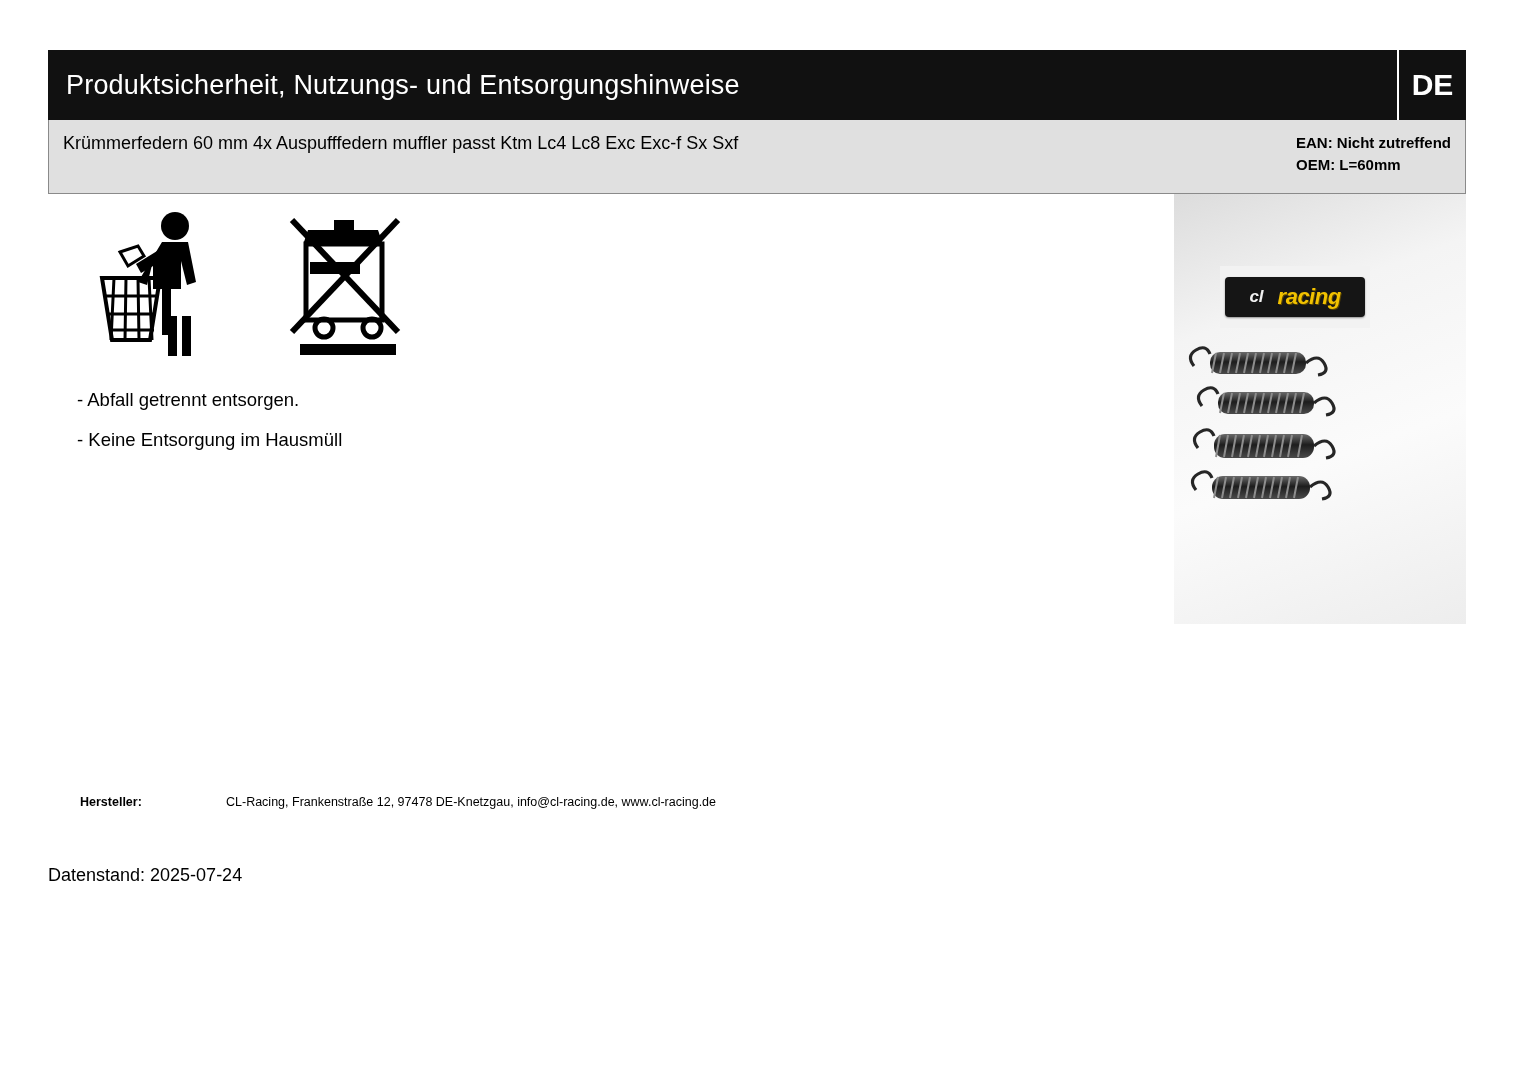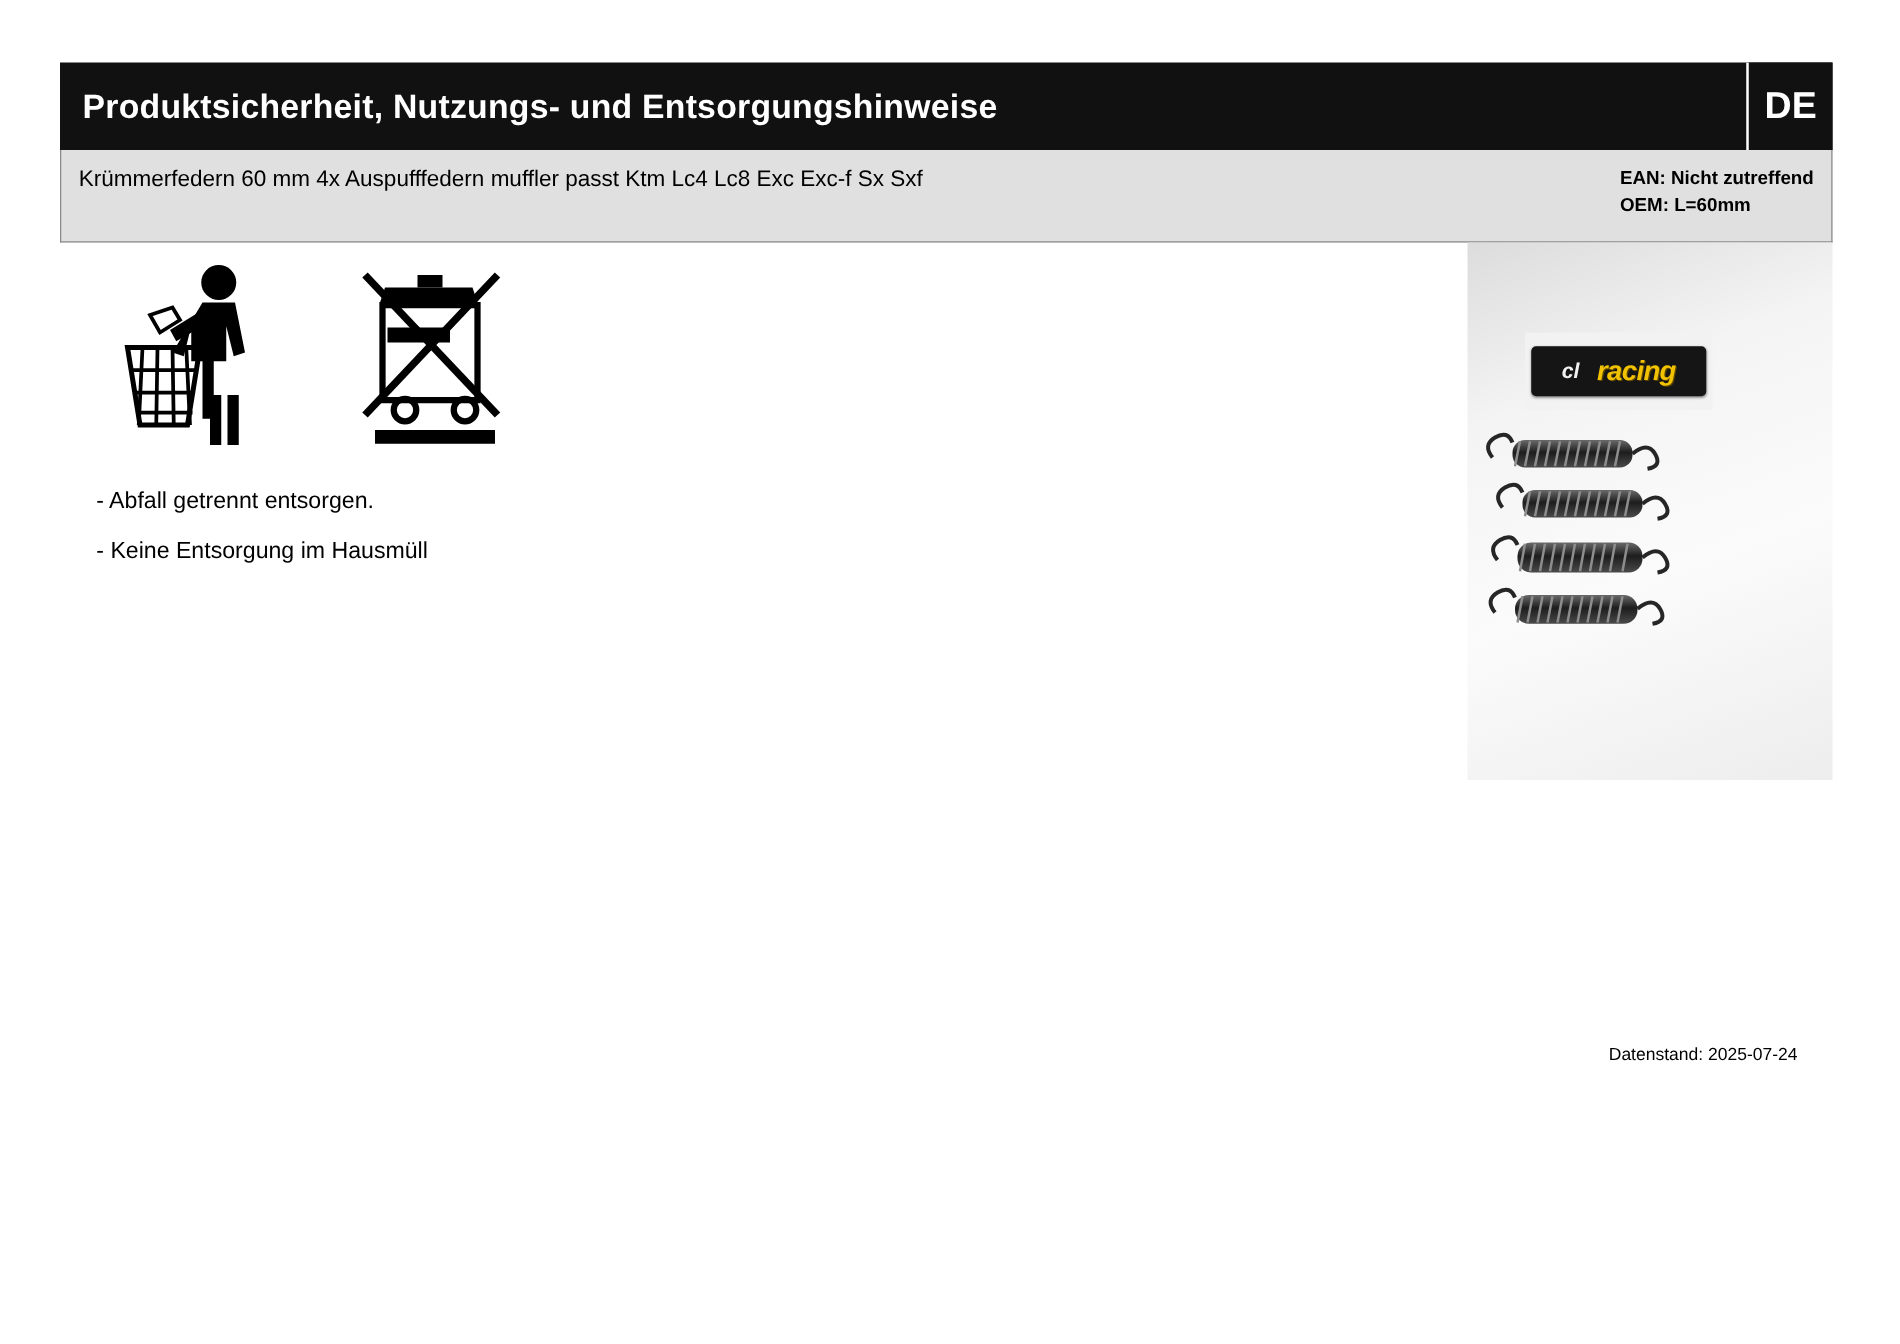--- a/index.html
+++ b/index.html
@@ -28,21 +28,21 @@
     color: #ffffff;
     height: 70px;
     display: flex;
     align-items: center;
     justify-content: space-between;
     padding: 0 0 0 18px;
     box-sizing: border-box;
   }
   .header-title {
     font-size: 27px;
-    font-weight: bold;
+    font-weight: normal;
     letter-spacing: 0.2px;
     white-space: nowrap;
   }
   .lang-box {
     width: 69px;
     height: 70px;
     display: flex;
     align-items: center;
     justify-content: center;
     font-size: 30px;
@@ -176,22 +176,22 @@
   }
   .manu-label {
     width: 178px;
     padding-left: 32px;
     box-sizing: border-box;
     font-weight: bold;
   }
   .manu-value { }
 
   .datenstand {
-    text-align: right;
-    font-size: 14px;
+    text-align: left;
+    font-size: 18px;
     padding-top: 56px;
     padding-right: 28px;
   }
 </style>
 </head>
 <body>
 
 <div class="sheet">
 
   <div class="header-bar">
@@ -316,15 +316,19 @@
               <path d="M28 1 l-4 21 M36 1 l-4 21 M44 1 l-4 21 M52 1 l-4 21 M60 1 l-4 21
                        M68 1 l-4 21 M76 1 l-4 21 M84 1 l-4 21 M92 1 l-4 21 M100 1 l-4 21 M108 1 l-4 21"></path>
             </g>
             <path d="M120 11 q12 -10 18 0 q6 10 -6 12"></path>
           </g>
         </g>
       </svg>
     </div>
   </div>
 
+  <div class="manu-row">
+    <div class="manu-label">Hersteller:</div>
+    <div class="manu-value">CL-Racing, Frankenstraße 12, 97478 DE-Knetzgau, info@cl-racing.de, www.cl-racing.de</div>
+  </div>
 
   <div class="datenstand">Datenstand: 2025-07-24</div>
 </div>
 
 </body></html>

